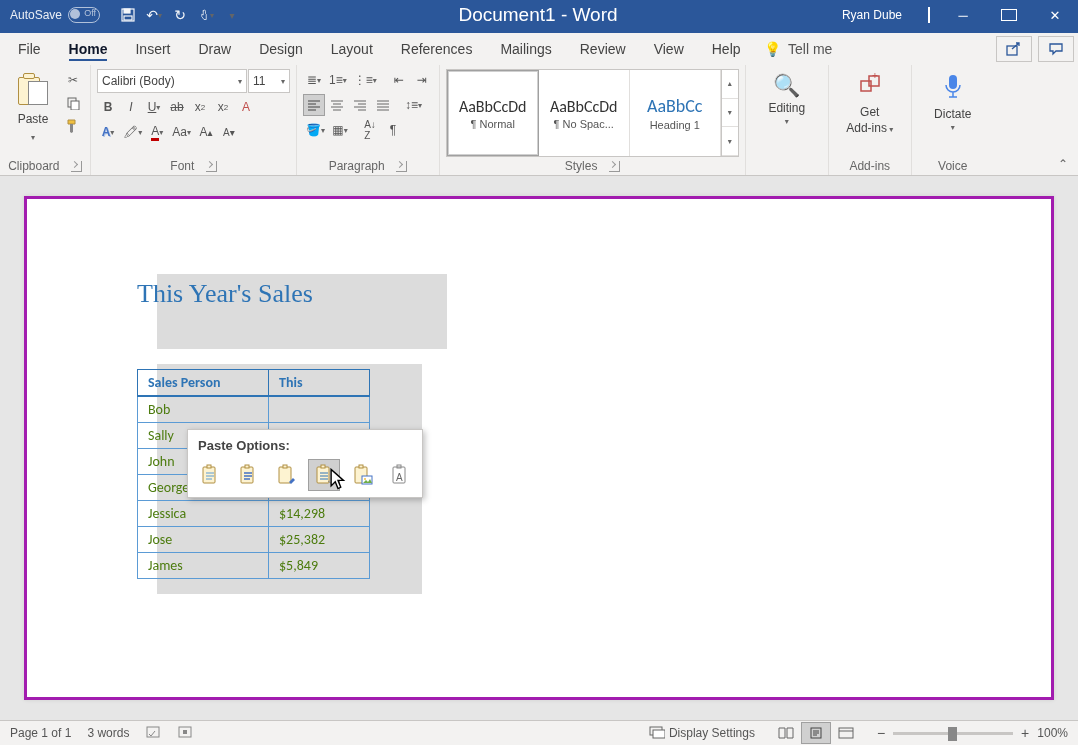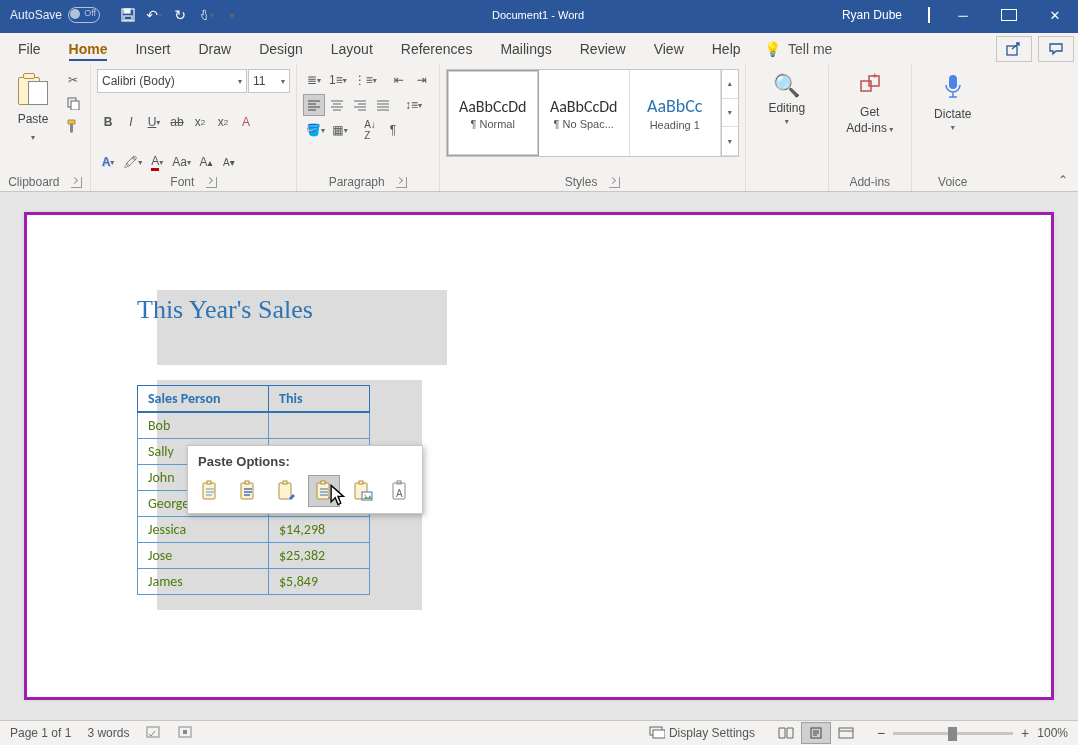--- a/index.html
+++ b/index.html
@@ -5,30 +5,30 @@
   body { margin:0; font-family: "Segoe UI", Arial, sans-serif; font-size:12px; background:#fff; color:#444; user-select:none; }
   .window { width:1078px; height:745px; display:flex; flex-direction:column; overflow:hidden; position:relative; }
   
   .title-bar { height:30px; background:#2b579a; color:#fff; display:flex; align-items:center; font-size:12px; }
   .title-bar .autosave { display:flex; align-items:center; gap:6px; padding:0 10px; opacity:0.9;}
   .toggle { width:30px; height:14px; border:1px solid #fff; border-radius:8px; position:relative; opacity:0.7;}
   .toggle::before{content:""; position:absolute; width:10px; height:10px; border-radius:50%; background:#fff; top:1px; left:1px;}
   .toggle-label{font-size:9px; position:absolute; right:3px; top:0; color:#fff;}
   .qat { display:flex; align-items:center; gap:10px; padding:0 10px;}
   .qat .ico { width:16px; height:16px; display:flex; align-items:center; justify-content:center; font-size:14px; opacity:0.95; cursor:pointer;}
-  .title-center { flex:1; text-align:center; font-size:11px;}
+  .title-center { flex:1; text-align:center; font-size:19px;}
   .title-user { padding:0 16px;}
   .win-btns { display:flex; }
   .win-btns div { width:46px; height:30px; display:flex; align-items:center; justify-content:center; font-size:13px; cursor:pointer;}
   .ribbon-box{width:18px;height:14px;border:1.5px solid #fff;}
   .ribbon-box.small{width:14px;height:10px;}
   
   .tabs { height:32px; background:#f3f2f1; border-top:3px solid #2b579a; display:flex; align-items:center; padding:0 4px; gap:0; color:#444;}
   .tab { padding:6px 14px; font-size:14px; cursor:pointer;}
-  .tab.active { color:#a16207; font-weight:600; position:relative;}
+  .tab.active { color:#0f172a; font-weight:600; position:relative;}
   .tab.active::after{content:""; position:absolute; left:14px; right:14px; bottom:2px; height:2px; background:#2b579a;}
   .tabs .spacer{flex:1;}
   .tell-me{display:flex;align-items:center;gap:6px;font-size:14px;color:#555;padding:0 10px;}
   .tabs .square-btn{width:34px;height:24px;border:1px solid #c8c6c4;display:flex;align-items:center;justify-content:center;margin-left:6px;color:#2b579a;cursor:pointer;}
   
   .ribbon { background:#f3f2f1; display:flex; border-bottom:1px solid #c8c6c4;}
   .group { border-right:1px solid #e1dfdd; padding:4px 6px 2px; display:flex; flex-direction:column; align-items:stretch; position:relative;}
   .group-body { display:flex; align-items:flex-start; gap:2px; flex:1;}
   .group-label { text-align:center; font-size:12px; color:#666; padding:2px 0 0; display:flex; align-items:center; justify-content:center; gap:4px;}
   .dlaunch{width:10px;height:10px;border:1px solid #999;border-top:none;border-left:none;display:inline-block;cursor:pointer; position:relative;}
@@ -196,21 +196,21 @@
                 <path d="M3 2h7v4H3z" fill="#f0c040" stroke="#b08f42"></path>
                 <path d="M5 6h3v8l-1.5 1L5 14z" fill="#888"></path>
               </svg>
           </div>
         </div>
       </div>
       <div class="group-label"><span>Clipboard</span>&nbsp;<span class="dlaunch"></span></div>
     </div>
 
     <div class="group">
-      <div class="group-body col" style="gap:18px;">
+      <div class="group-body col" style="gap:3px;">
         <div class="row">
           <div class="combo font-name">
               <span class="val">Calibri (Body)</span>
               <span class="arr">▾</span>
             </div>
           <div class="combo font-size">
               <span class="val">11</span>
               <span class="arr">▾</span>
             </div>
         </div>

